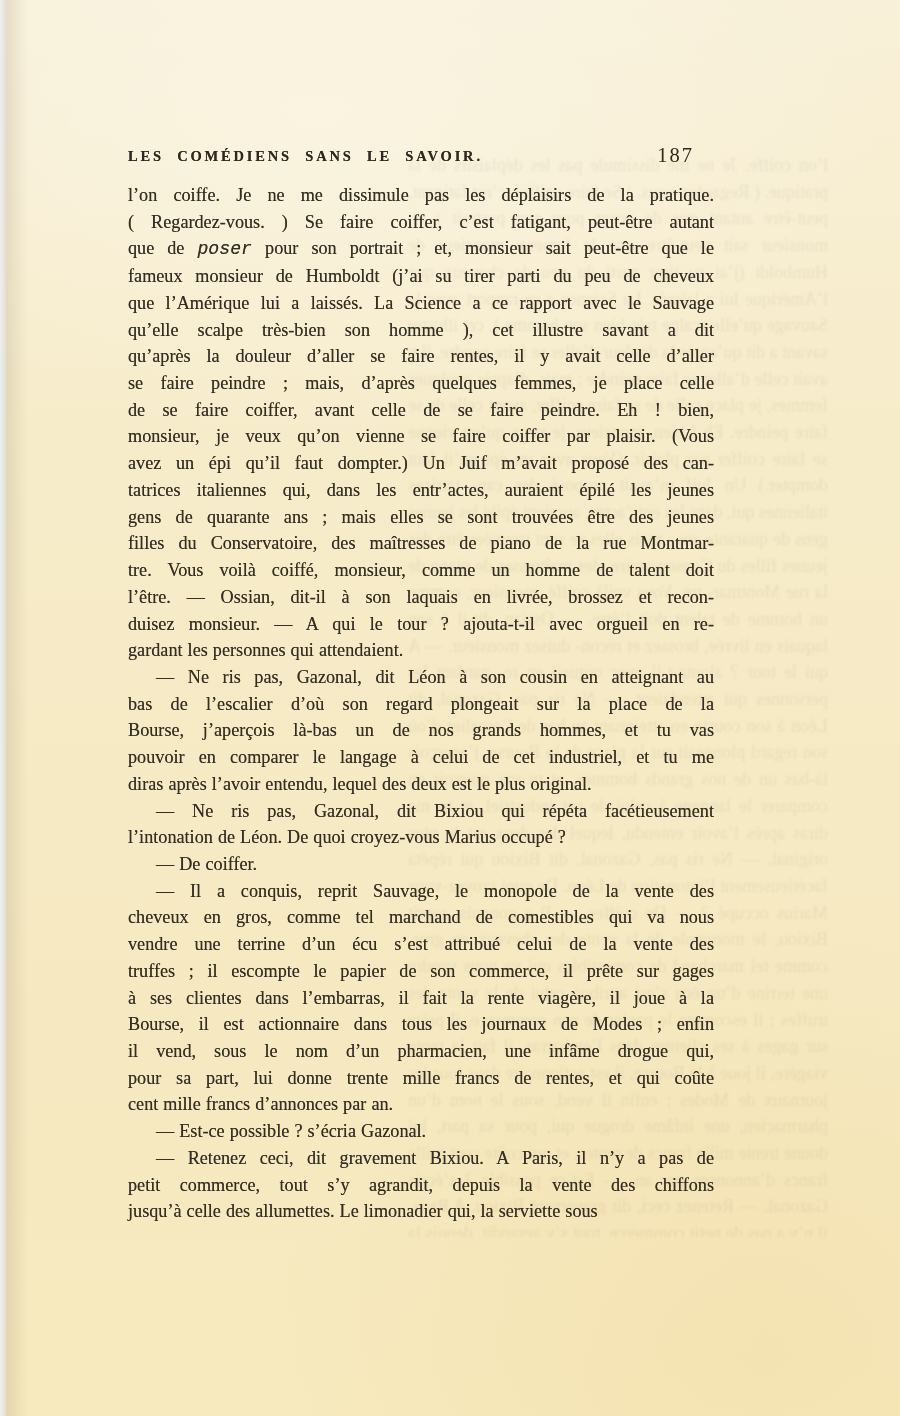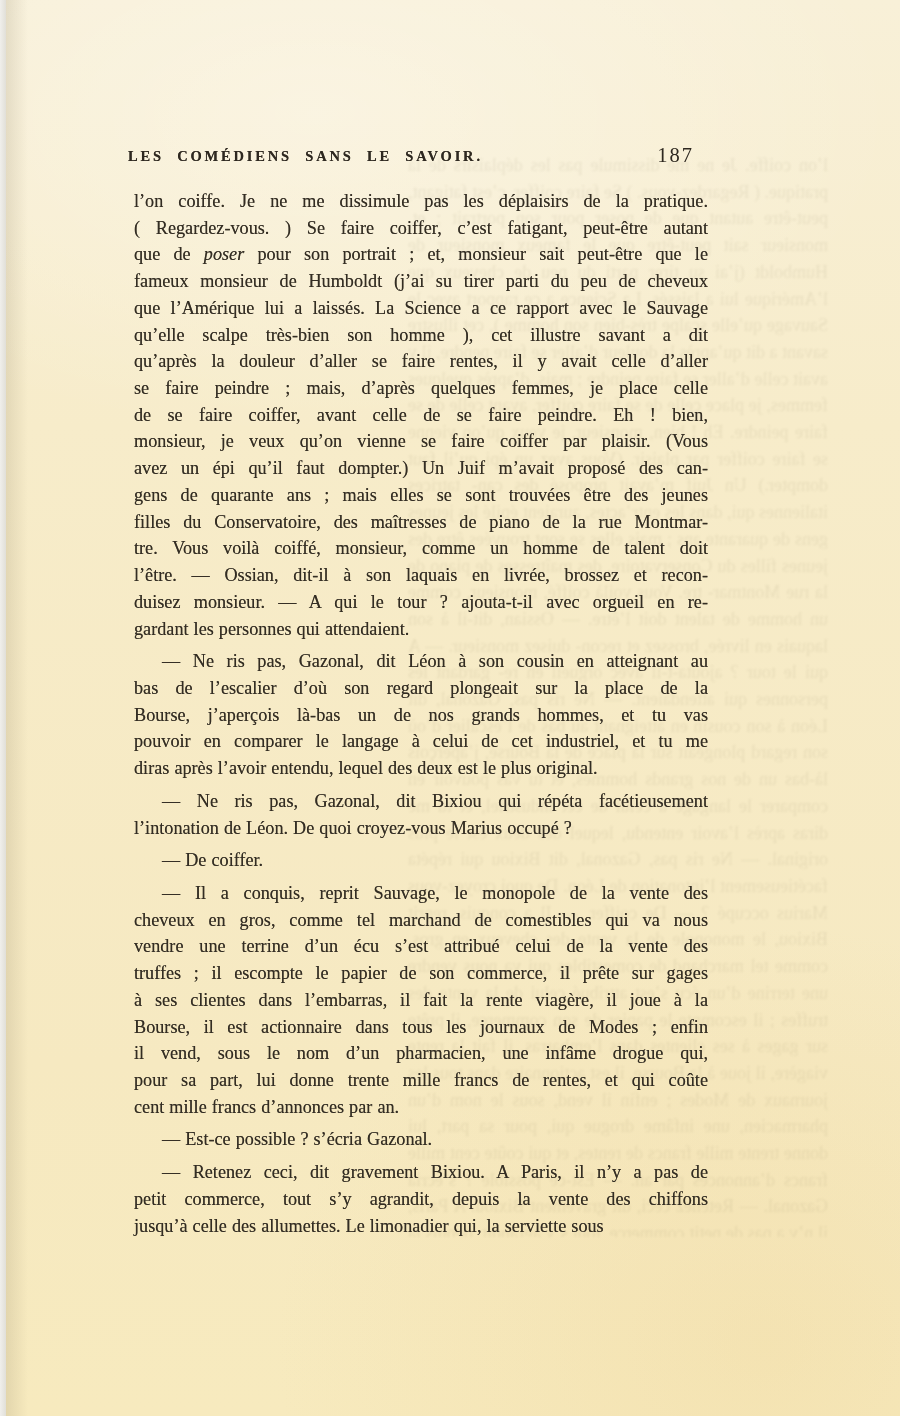--- a/index.html
+++ b/index.html
@@ -60,28 +60,28 @@
     letter-spacing: 2px;
     color: #2e2820;
   }
   .body-text {
     font-size: 18.2px;
     line-height: 26.72px;
     color: #332d23;
     text-shadow: 0 0 0.45px rgba(51,45,35,0.65);
     word-spacing: 0.5px;
   }
-  .para { margin: 6px; }
+  .para { margin: 0; }
   .line {
     text-align: justify;
     text-align-last: justify;
   }
   .line.last { text-align-last: left; }
   .line.indent { text-indent: 28px; }
-  .line i { font-style: italic; }
+  .line i { font-style: italic; font-family: Liberation Mono, monospace; }
 </style>
 </head>
 <body>
 
 <div class="page">
   <div class="edge-left"></div>
   <div class="edge-shadow"></div>
   <div class="ghost" aria-hidden="true">l’on coiffe. Je ne me dissimule pas les déplaisirs de la pratique. ( Regardez-vous. ) Se faire coiffer, c’est fatigant, peut-être autant que de poser pour son portrait ; et, monsieur sait peut-être que le fameux monsieur de Humboldt (j’ai su tirer parti du peu de cheveux que l’Amérique lui a laissés. La Science a ce rapport avec le Sauvage qu’elle scalpe très-bien son homme ), cet illustre savant a dit qu’après la douleur d’aller se faire pendre, il y avait celle d’aller se faire peindre ; mais, d’après quelques femmes, je place celle de se faire coiffer, avant celle de se faire peindre. Eh ! bien, monsieur, je veux qu’on vienne se faire coiffer par plaisir. (Vous avez un épi qu’il faut dompter.) Un Juif m’avait proposé des can- tatrices italiennes qui, dans les entr’actes, auraient épilé les jeunes gens de quarante ans ; mais elles se sont trouvées être des jeunes filles du Conservatoire, des maîtresses de piano de la rue Montmar- tre. Vous voilà coiffé, monsieur, comme un homme de talent doit l’être. — Ossian, dit-il à son laquais en livrée, brossez et recon- duisez monsieur. — A qui le tour ? ajouta-t-il avec orgueil en re- gardant les personnes qui attendaient. — Ne ris pas, Gazonal, dit Léon à son cousin en atteignant au bas de l’escalier d’où son regard plongeait sur la place de la Bourse, j’aperçois là-bas un de nos grands hommes, et tu vas pouvoir en comparer le langage à celui de cet industriel, et tu me diras après l’avoir entendu, lequel des deux est le plus original. — Ne ris pas, Gazonal, dit Bixiou qui répéta facétieusement l’intonation de Léon. De quoi croyez-vous Marius occupé ? — De coiffer. — Il a conquis, reprit Bixiou, le monopole de la vente des cheveux en gros, comme tel marchand de comestibles qui va nous vendre une terrine d’un écu s’est attribué celui de la vente des truffes ; il escompte le papier de son commerce, il prête sur gages à ses clientes dans l’embarras, il fait la rente viagère, il joue à la Bourse, il est actionnaire dans tous les journaux de Modes ; enfin il vend, sous le nom d’un pharmacien, une infâme drogue qui, pour sa part, lui donne trente mille francs de rentes, et qui coûte cent mille francs d’annonces par an. — Est-ce possible ? s’écria Gazonal. — Retenez ceci, dit gravement Bixiou. A Paris, il n’y a pas de petit commerce, tout s’y agrandit, depuis la vente des chiffons jusqu’à celle des allumettes. Le limonadier qui, la serviette sous</div>
   <div class="content">
     <div class="running-head">
@@ -94,20 +94,21 @@
           <div class="line">( Regardez-vous. ) Se faire coiffer, c’est fatigant, peut-être autant</div>
           <div class="line">que de <i>poser</i> pour son portrait ; et, monsieur sait peut-être que le</div>
           <div class="line">fameux monsieur de Humboldt (j’ai su tirer parti du peu de cheveux</div>
           <div class="line">que l’Amérique lui a laissés. La Science a ce rapport avec le Sauvage</div>
           <div class="line">qu’elle scalpe très-bien son homme ), cet illustre savant a dit</div>
           <div class="line">qu’après la douleur d’aller se faire rentes, il y avait celle d’aller</div>
           <div class="line">se faire peindre ; mais, d’après quelques femmes, je place celle</div>
           <div class="line">de se faire coiffer, avant celle de se faire peindre. Eh ! bien,</div>
           <div class="line">monsieur, je veux qu’on vienne se faire coiffer par plaisir. (Vous</div>
           <div class="line">avez un épi qu’il faut dompter.) Un Juif m’avait proposé des can-</div>
+          <div class="line">tatrices italiennes qui, dans les entr’actes, auraient épilé les jeunes</div>
           <div class="line">gens de quarante ans ; mais elles se sont trouvées être des jeunes</div>
           <div class="line">filles du Conservatoire, des maîtresses de piano de la rue Montmar-</div>
           <div class="line">tre. Vous voilà coiffé, monsieur, comme un homme de talent doit</div>
           <div class="line">l’être. — Ossian, dit-il à son laquais en livrée, brossez et recon-</div>
           <div class="line">duisez monsieur. — A qui le tour ? ajouta-t-il avec orgueil en re-</div>
           <div class="line last">gardant les personnes qui attendaient.</div>
         </div>
         <div class="para">
           <div class="line indent">— Ne ris pas, Gazonal, dit Léon à son cousin en atteignant au</div>
           <div class="line">bas de l’escalier d’où son regard plongeait sur la place de la</div>

